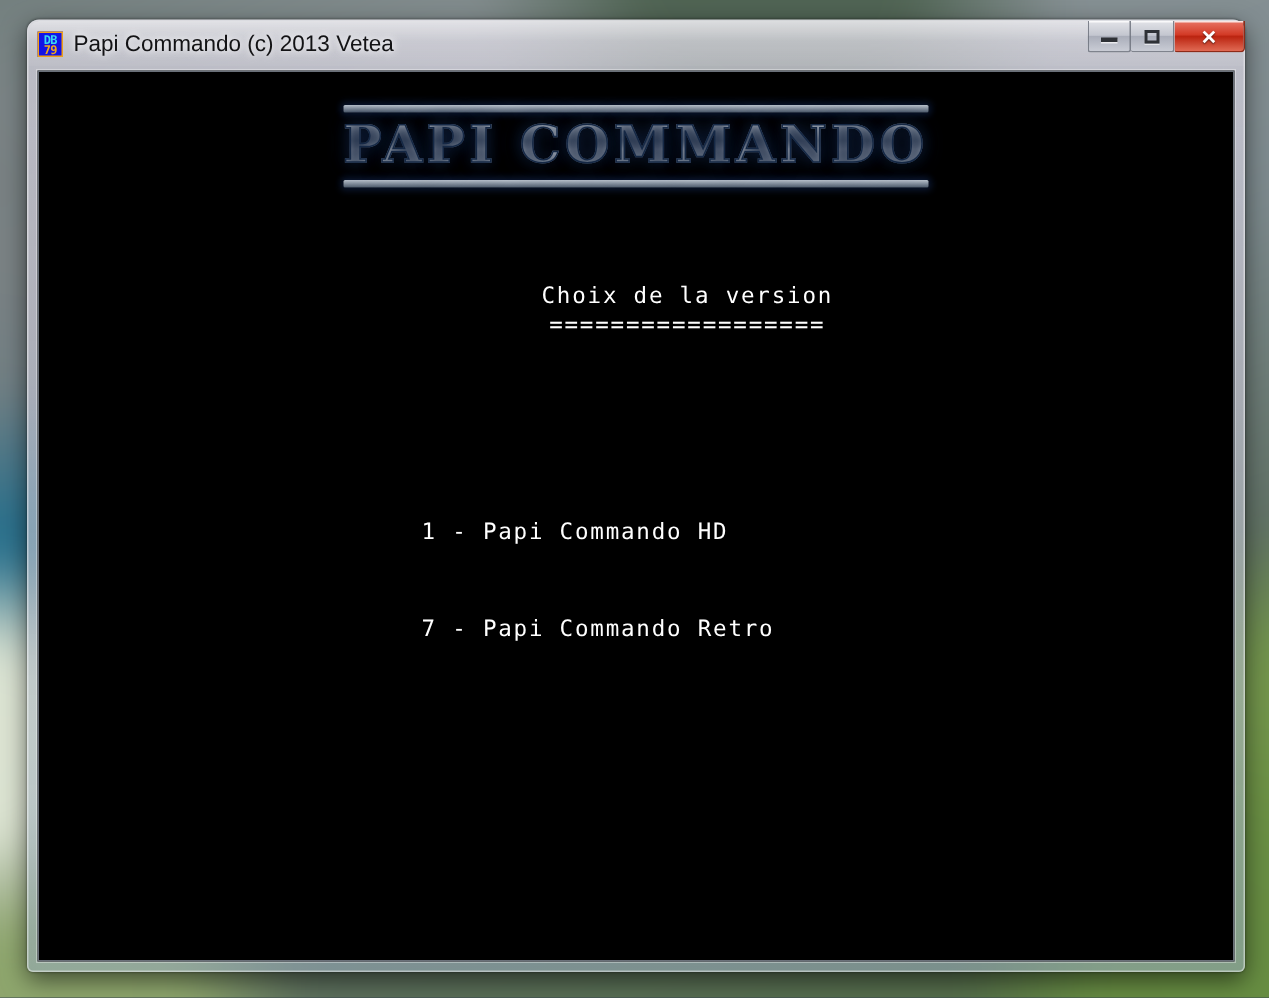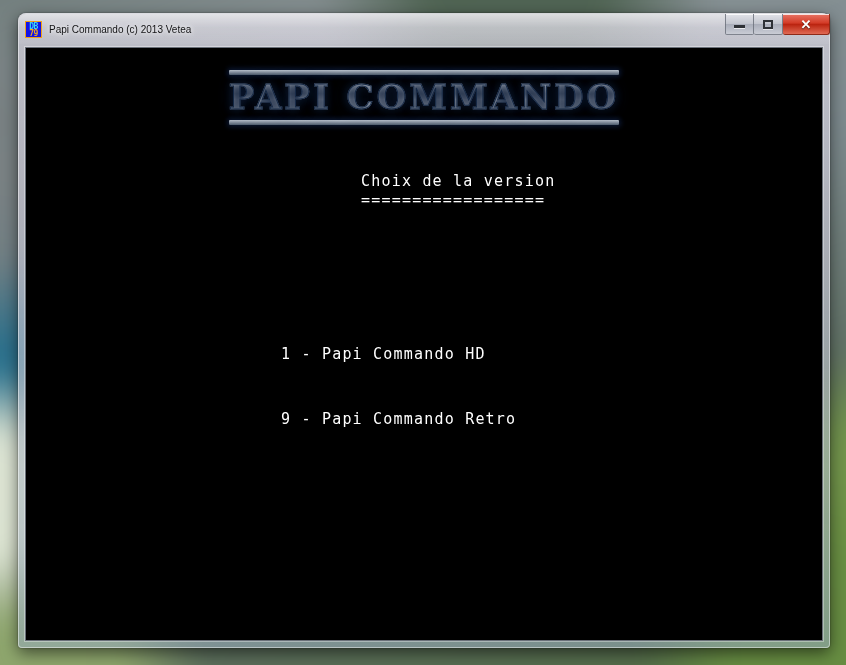--- a/index.html
+++ b/index.html
@@ -97,21 +97,21 @@
     font-family: "DejaVu Sans Mono", monospace;
     font-weight: bold;
     font-size: 8px;
     letter-spacing: -0.5px;
   }
   #app-icon .ic-top { color: #39d7f2; }
   #app-icon .ic-bot { color: #f2a91c; }
 
   #title-text {
     margin-left: 7px;
-    font-size: 10px;
+    font-size: 15px;
     color: #131315;
     white-space: nowrap;
     text-shadow: 0 0 4px rgba(255,255,255,0.9), 0 0 7px rgba(255,255,255,0.7);
   }
 
   #win-buttons {
     margin-left: auto;
     display: flex;
     align-items: flex-start;
     height: 100%;
@@ -226,21 +226,22 @@
     color: #ffffff;
     font-size: 15px;
     line-height: 19px;
     letter-spacing: 1.2px;
     white-space: pre;
   }
 
   #heading-block {
     position: absolute;
     left: 335px;
-    top: 124px;
+    top: 140px;
+    text-align: center;
   }
 
   #menu-block {
     position: absolute;
     left: 255px;
     top: 251px;
   }
   #menu-block .menu-item { margin-bottom: 13px; margin-top: 46px; }
   #menu-block .menu-item:last-child { margin-bottom: 0; }
 </style>
@@ -286,18 +287,18 @@
         </div>
       </div>
 
       <div id="heading-block">
         <div class="dos">Choix de la version</div>
         <div class="dos">==================</div>
       </div>
 
       <div id="menu-block">
         <div class="dos menu-item">1 - Papi Commando HD</div>
-        <div class="dos menu-item">9 - Papi Commando Retro</div>
+        <div class="dos menu-item">7 - Papi Commando Retro</div>
       </div>
 
     </div>
   </div>
 </div>
 
 </body></html>

